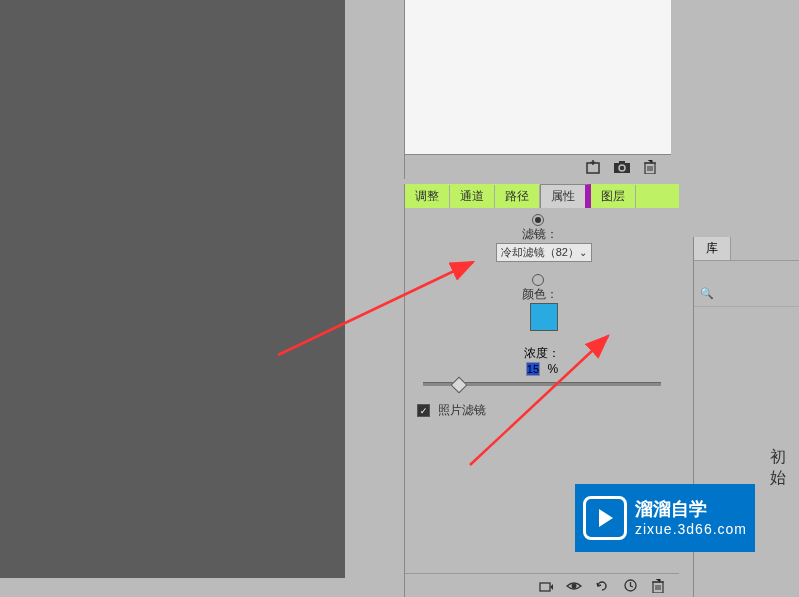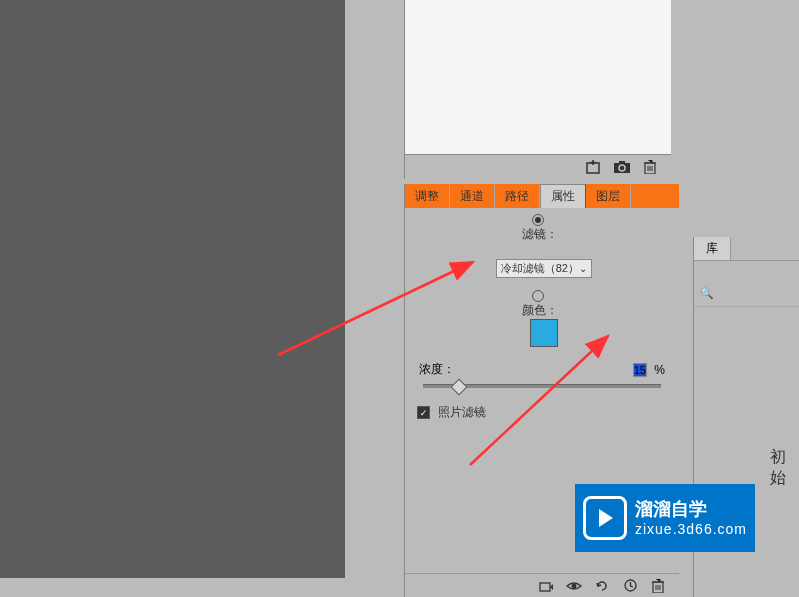--- a/index.html
+++ b/index.html
@@ -5,43 +5,43 @@
     * { margin: 0; padding: 0; box-sizing: border-box; font-family: "Microsoft YaHei", sans-serif; }
     body { width: 799px; height: 597px; background: #bbbbbb; overflow: hidden; position: relative; }
     
     .canvas-area { position: absolute; left: 0; top: 0; width: 345px; height: 578px; background: #5c5c5c; }
     
     .doc-panel { position: absolute; left: 404px; top: 0; width: 267px; height: 155px; background: #f5f5f5; border-left: 1px solid #888; border-bottom: 1px solid #888; }
     
     .doc-footer { position: absolute; left: 404px; top: 155px; width: 267px; height: 24px; background: #bbbbbb; border-left: 1px solid #888; display: flex; align-items: center; justify-content: flex-end; gap: 10px; padding-right: 12px; }
     .doc-footer .icon-btn { width: 18px; height: 16px; display: flex; align-items: center; justify-content: center; color: #333; }
     
-    .panel-tabs { position: absolute; left: 404px; top: 184px; width: 275px; height: 24px; background: #f97316; border-left: 1px solid #888; display: flex; align-items: center; }
+    .panel-tabs { position: absolute; left: 404px; top: 184px; width: 275px; height: 24px; background: #bef264; border-left: 1px solid #888; display: flex; align-items: center; }
     .tab { padding: 3px 10px; font-size: 12px; color: #333; cursor: pointer; border-right: 1px solid #aaa; }
-    .tab.active { background: #d0d0d0; border-top: 1px solid #888; border-left: 1px solid #888; border-right: 1px solid #a21caf; }
+    .tab.active { background: #d0d0d0; border-top: 1px solid #888; border-left: 1px solid #888; border-right: 6px solid #a21caf; }
     
     .properties-panel { position: absolute; left: 404px; top: 208px; width: 275px; height: 389px; background: #bbbbbb; border-left: 1px solid #888; }
     
     .prop-header { display: flex; align-items: center; gap: 6px; padding: 8px 10px; font-size: 12px; color: #333; }
     .prop-icon-box { width: 22px; height: 22px; background: #a0a0a0; border: 1px solid #777; display: flex; align-items: center; justify-content: center; }
     .prop-icon-mask { width: 22px; height: 22px; background: #333; border: 1px solid #777; display: flex; align-items: center; justify-content: center; }
     .mask-inner { width: 10px; height: 10px; background: #fff; border-radius: 50%; }
     
     .prop-row { display: flex; align-items: center; padding: 6px 12px; font-size: 12px; color: #333; flex-direction: column; }
     .radio-circle { width: 12px; height: 12px; border: 1px solid #555; border-radius: 50%; margin-right: 8px; display: flex; align-items: center; justify-content: center; }
     .radio-circle.selected::after { content: ''; width: 6px; height: 6px; background: #333; border-radius: 50%; }
     .prop-label { width: 40px; }
     
-    .select-box { flex: 1; height: 20px; background: #e8e8e8; border: 1px solid #888; font-size: 11px; padding: 1px 4px; display: flex; align-items: center; justify-content: space-between; margin-left: 4px; margin-top: 16px; }
+    .select-box { flex: 1; height: 20px; background: #e8e8e8; border: 1px solid #888; font-size: 11px; padding: 1px 4px; display: flex; align-items: center; justify-content: space-between; margin-left: 4px; }
     .select-arrow { font-size: 10px; }
     
     .color-swatch { width: 28px; height: 28px; background: #29abe2; border: 1px solid #555; margin-left: 4px; }
     
     .slider-row { padding: 8px 14px; }
-    .slider-label-row { display: flex; justify-content: space-between; align-items: center; font-size: 12px; margin-bottom: 6px; }
+    .slider-label-row { display: flex; justify-content: space-between; align-items: center; font-size: 12px; margin-bottom: 6px; flex-direction: column; }
     .density-input { width: 38px; height: 18px; background: #1d4ed8; border: 1px solid #888; font-size: 11px; text-align: center; margin-right: 4px; }
     .slider-track { position: relative; height: 4px; background: #888; border-top: 1px solid #666; margin: 0 4px; }
     .slider-thumb { position: absolute; left: 15%; top: -4px; width: 12px; height: 12px; background: #d8d8d8; border: 1px solid #555; transform: translateX(-50%) rotate(45deg); }
     
     .checkbox-row { display: flex; align-items: center; padding: 8px 12px; font-size: 12px; color: #333; }
     .checkbox { width: 13px; height: 13px; background: #333; border: 1px solid #555; margin-right: 8px; display: flex; align-items: center; justify-content: center; color: #fff; font-size: 9px; }
     
     .bottom-icons { position: absolute; bottom: 0; left: 0; right: 0; height: 24px; display: flex; align-items: center; justify-content: flex-end; gap: 10px; padding-right: 12px; border-top: 1px solid #999; }
     .bottom-icons .icn { width: 18px; height: 16px; color: #333; display: flex; align-items: center; justify-content: center; font-size: 13px; }
     

